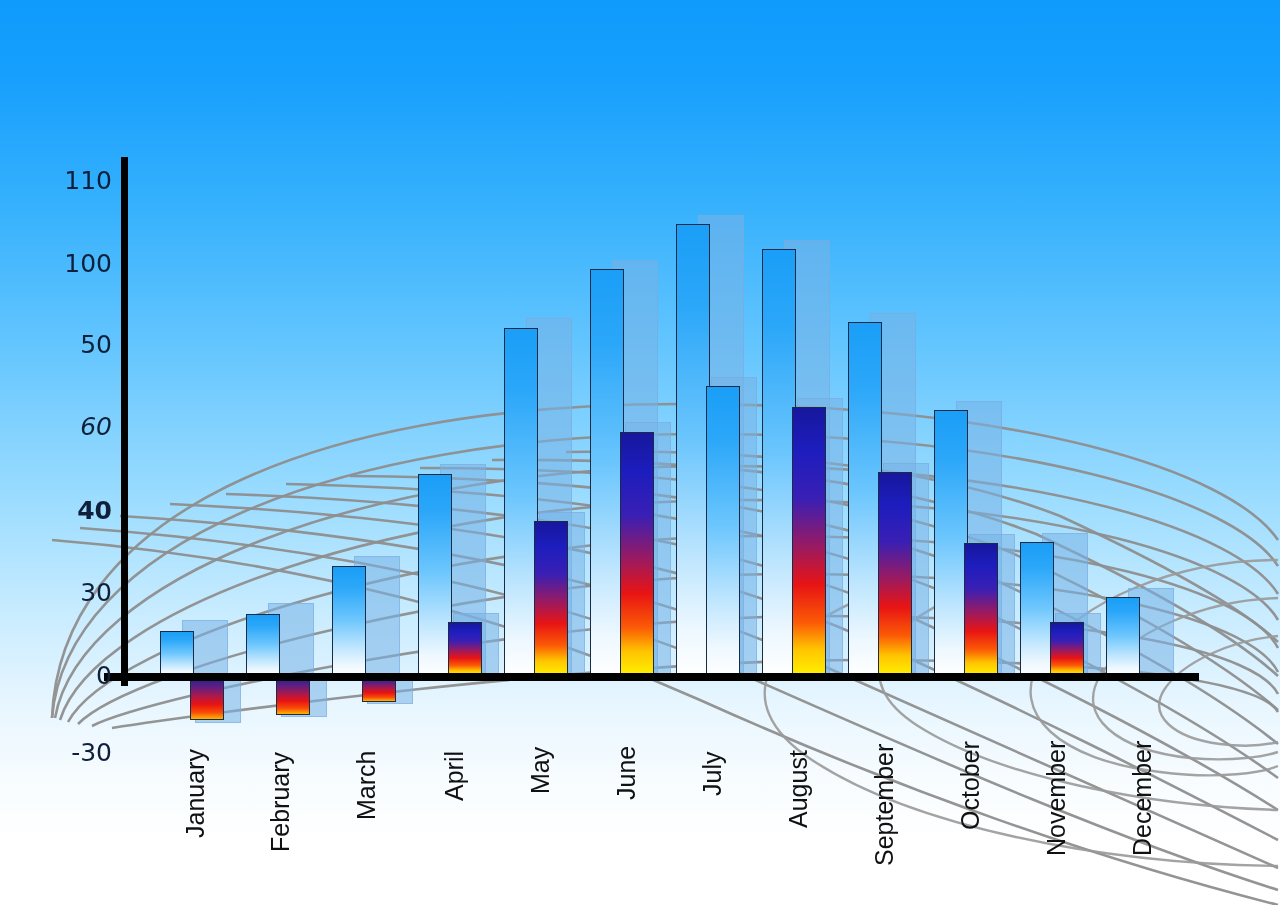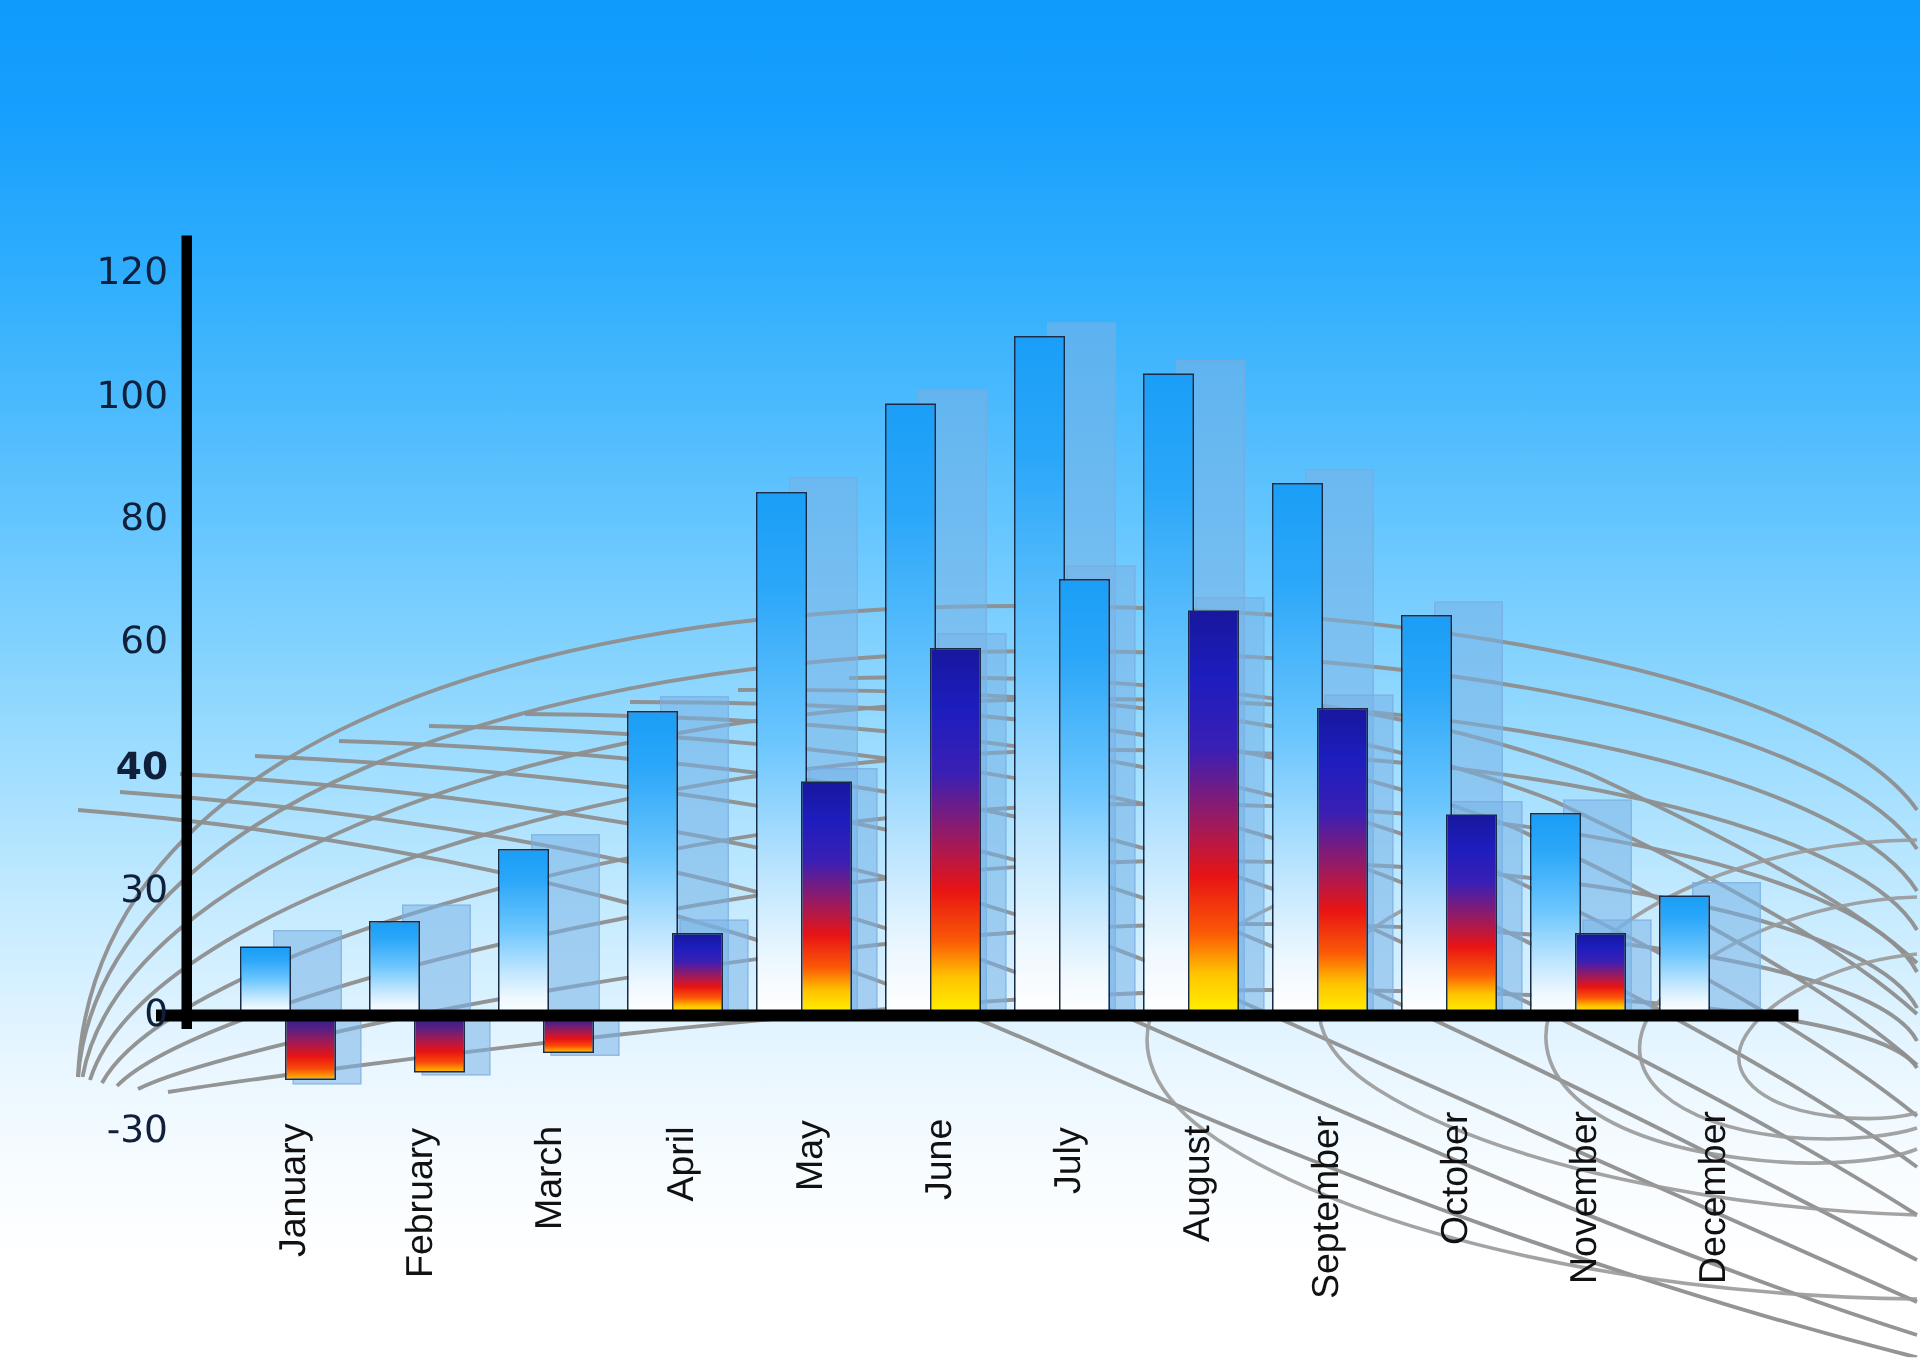--- a/index.html
+++ b/index.html
@@ -216,24 +216,24 @@
       </div>
     <div class="bar hot" style="left:1050px;top:622px;width:34px;height:55px;">
         <div class="face"></div>
       </div>
 
     <div id="yaxis" style="left:121px;top:157px;width:7px;height:529px;"></div>
     <div id="xaxis" style="left:104px;top:673px;width:1095px;height:8px;"></div>
 
     <div class="ytick" style="left:104px;top:675px;width:18px;height:5px;"></div>
 
-    <div class="ylabel" style="left:50px;top:166px;width:62px;">120</div>
+    <div class="ylabel" style="left:50px;top:166px;width:62px;">110</div>
     <div class="ylabel" style="left:50px;top:249px;width:62px;">100</div>
-    <div class="ylabel" style="left:50px;top:330px;width:62px;">80</div>
-    <div class="ylabel" style="left:50px;top:412px;width:62px;">60</div>
+    <div class="ylabel" style="left:50px;top:330px;width:62px;">50</div>
+    <div class="ylabel" style="left:50px;top:412px;width:62px;font-style:italic;">60</div>
     <div class="ylabel" style="left:50px;top:496px;width:62px;font-weight:bold;">40</div>
     <div class="ylabel" style="left:50px;top:578px;width:62px;">30</div>
     <div class="ylabel" style="left:50px;top:661px;width:62px;">0</div>
     <div class="ylabel" style="left:42px;top:738px;width:70px;">-30</div>
 
     <div class="xlabel" style="left:181px;top:838px;">January</div>
     <div class="xlabel" style="left:266px;top:852px;">February</div>
     <div class="xlabel" style="left:352px;top:820px;">March</div>
     <div class="xlabel" style="left:440px;top:801px;">April</div>
     <div class="xlabel" style="left:526px;top:794px;">May</div>

